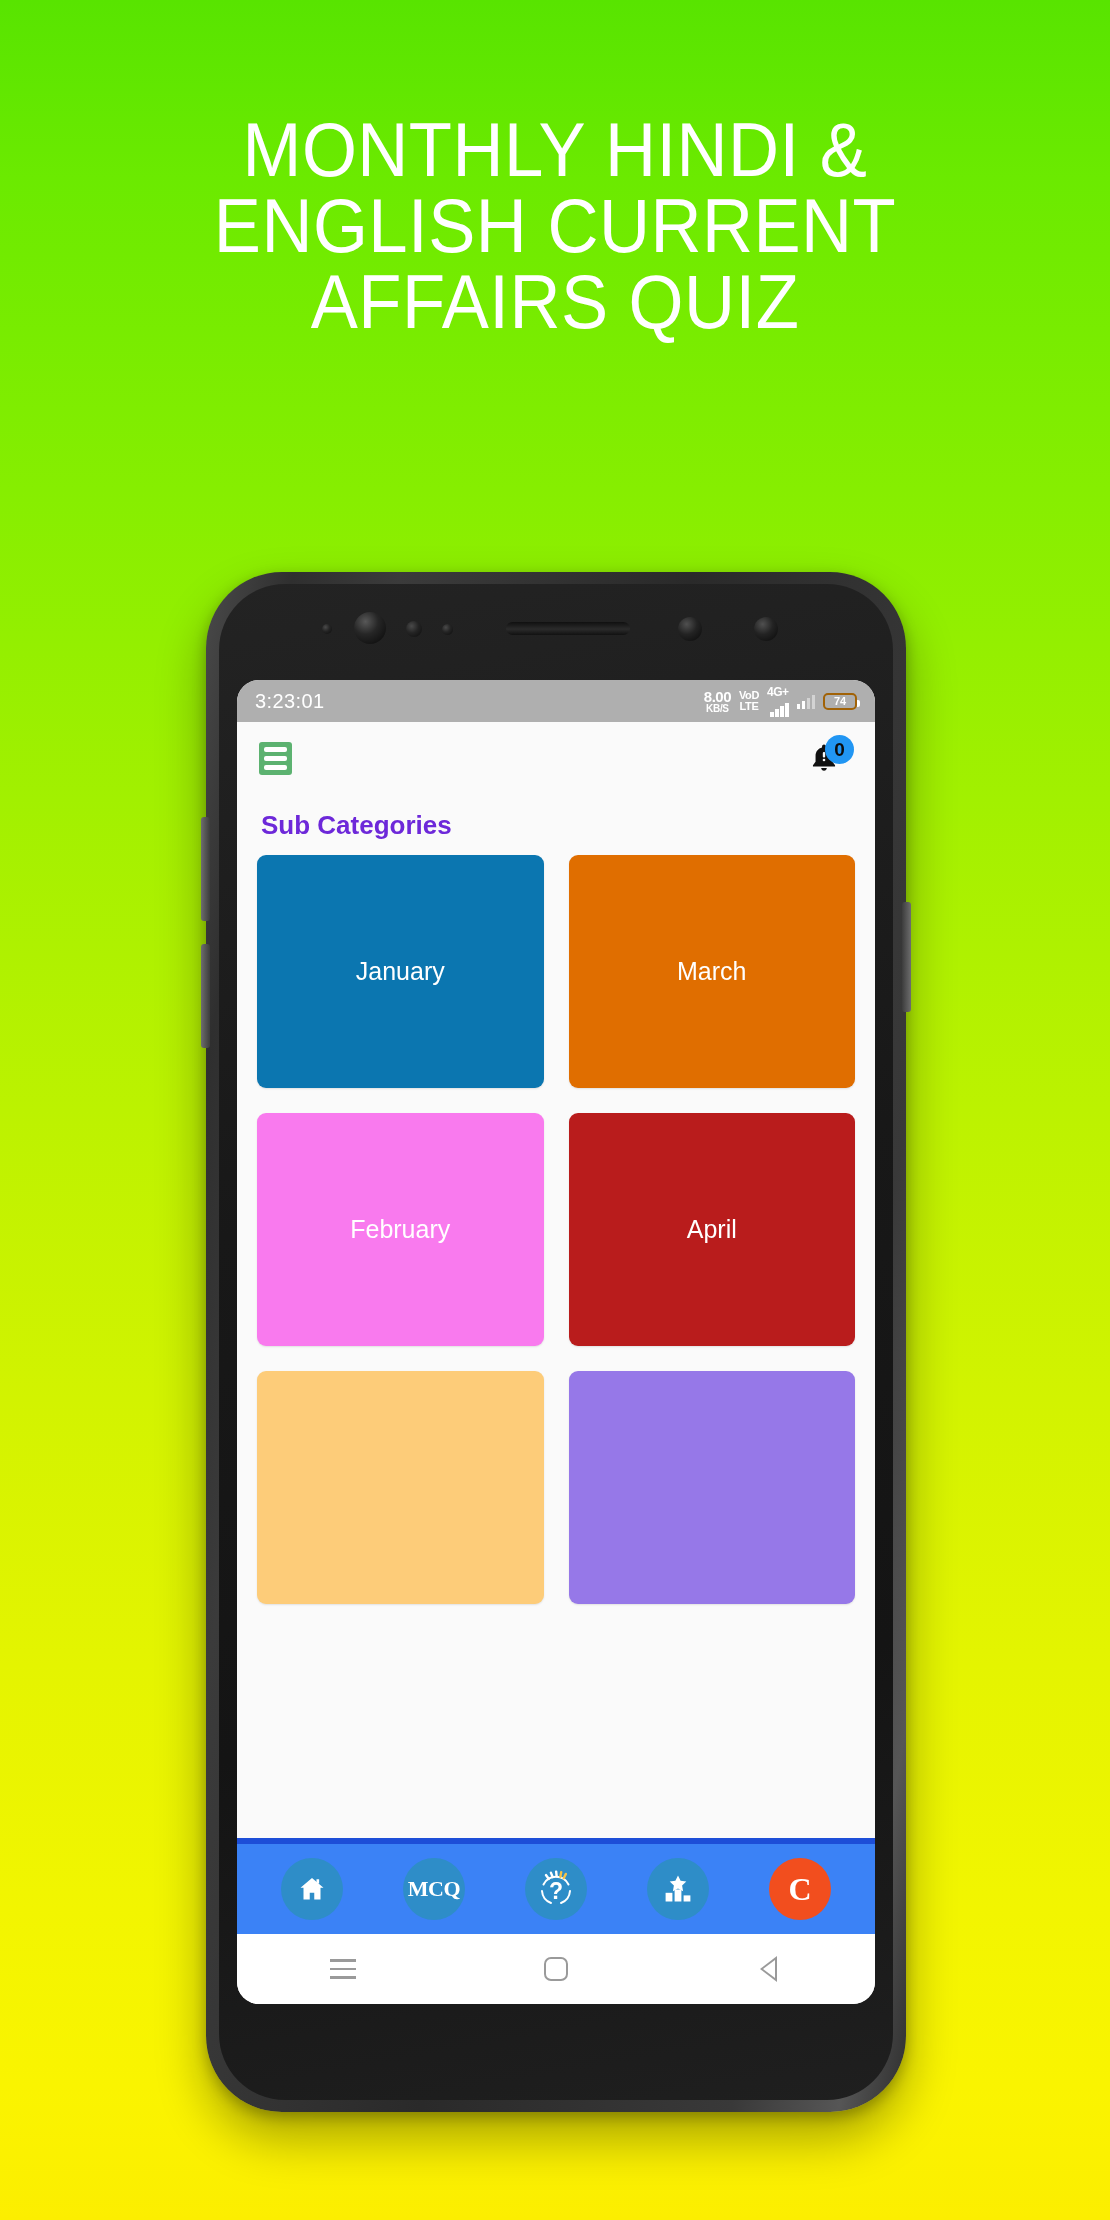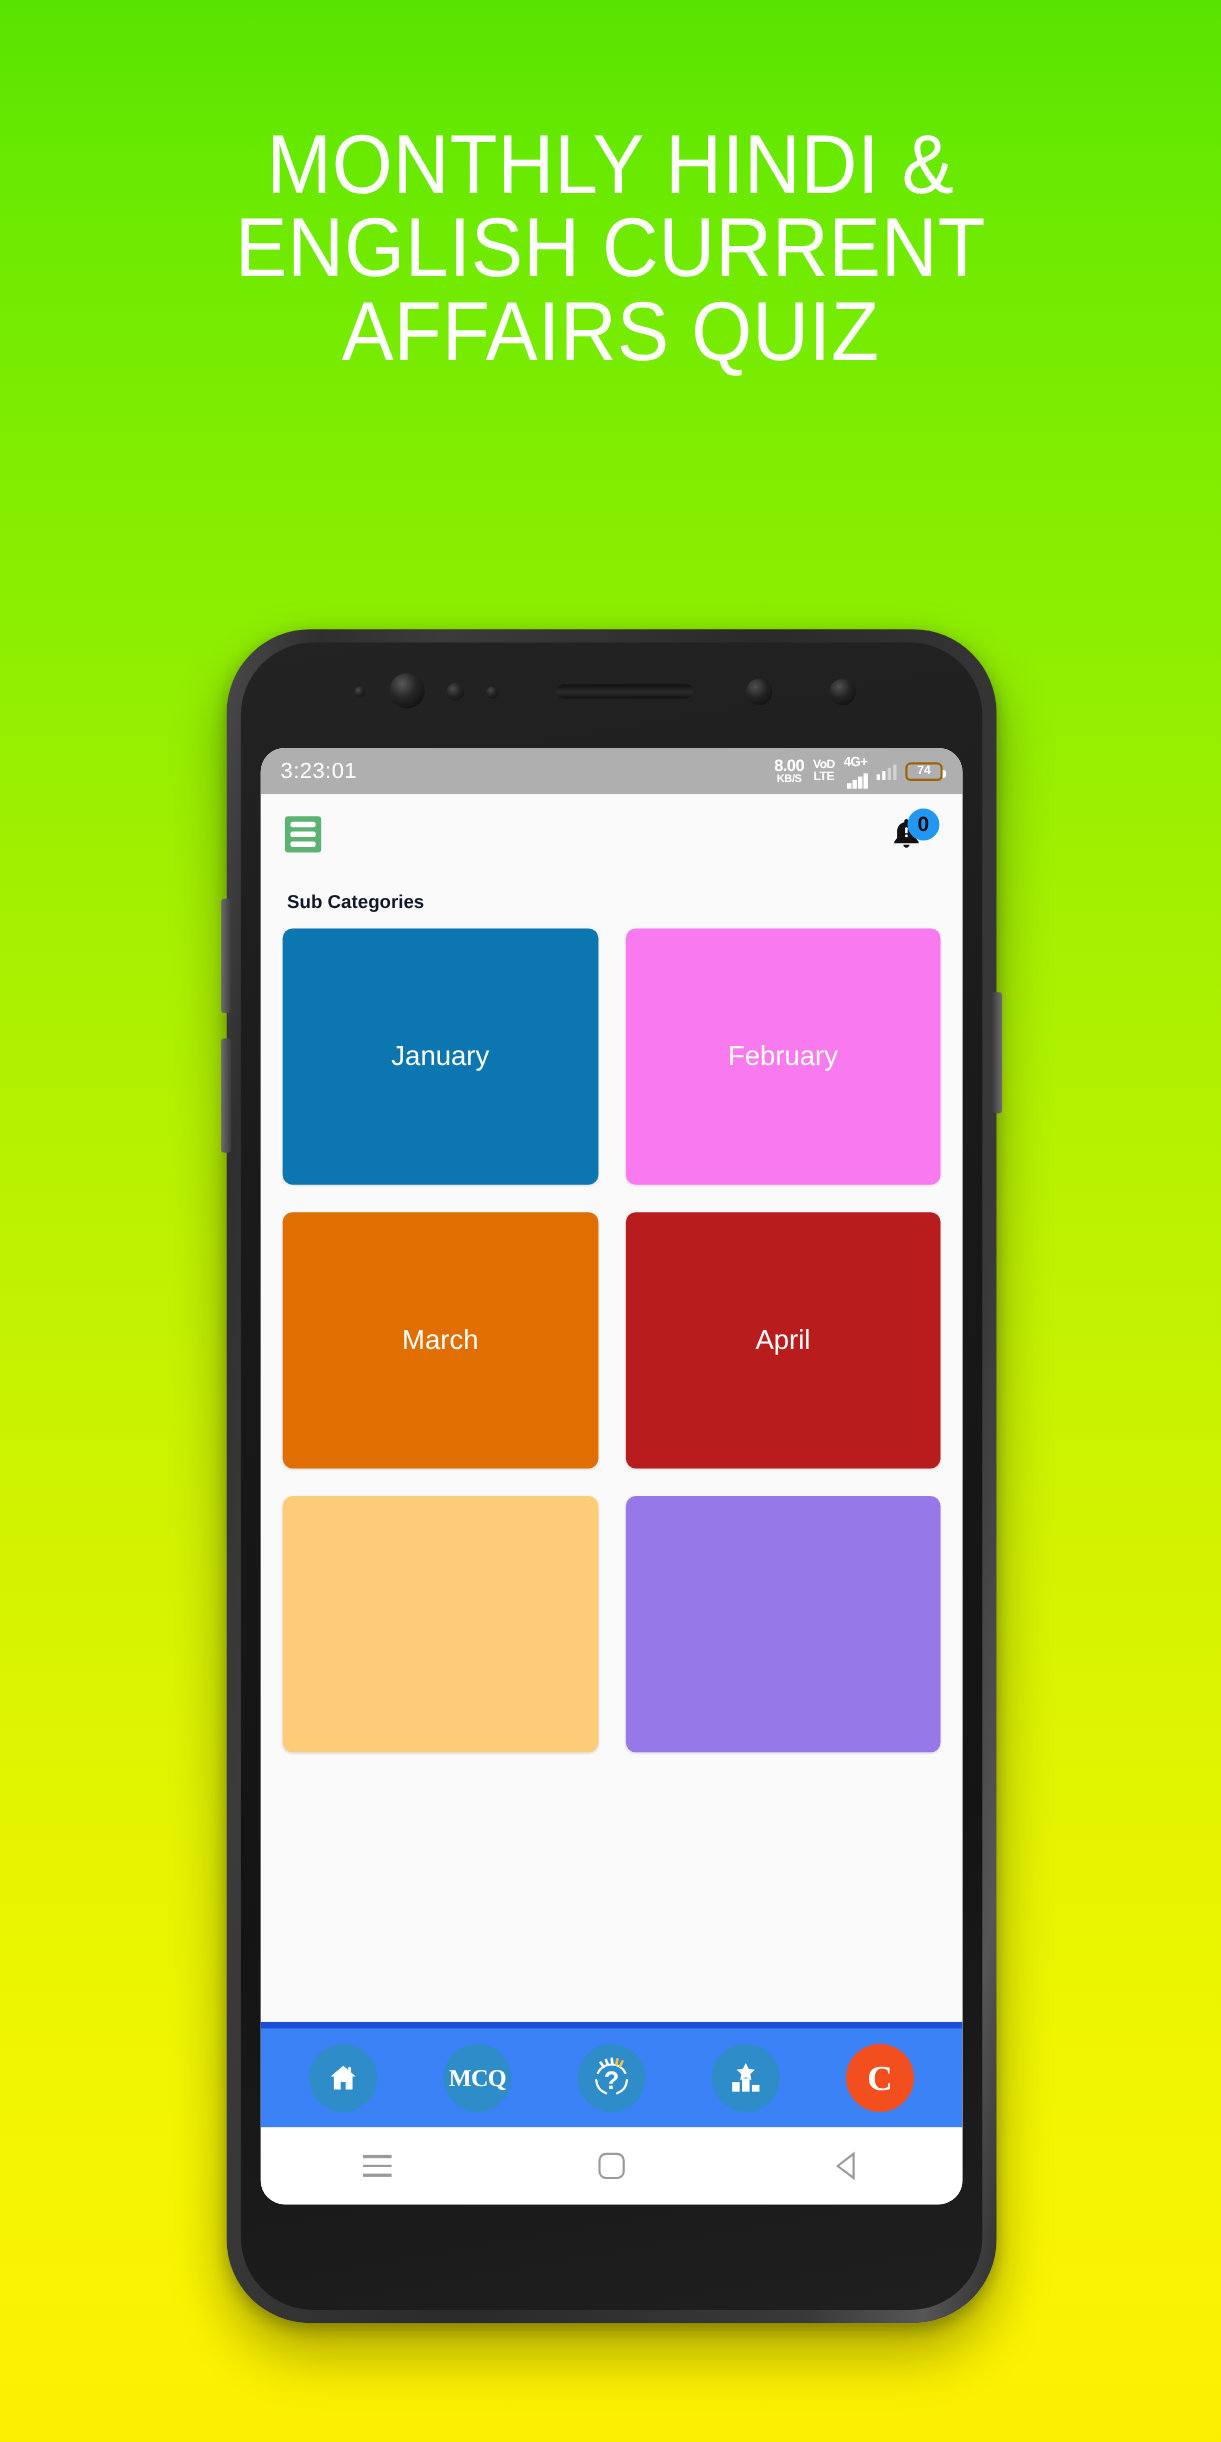--- a/index.html
+++ b/index.html
@@ -141,21 +141,21 @@
     position:absolute; right:-1px; top:-2px;
     width:29px; height:29px; border-radius:50%;
     background:#2196F3; color:#0c0c0c;
     font-size:19px; font-weight:bold;
     display:flex; align-items:center; justify-content:center;
   }
 
   
   .content{ flex:1 1 auto; background:#FAFAFA; padding:0 20px; overflow:hidden; position:relative; }
   .section-title{
-    font-size:17px; font-weight:bold; color:#0f172a;
+    font-size:26px; font-weight:bold; color:#6d28d9;
     margin:16px 0 14px 4px;
   }
   .grid{ display:grid; grid-template-columns:1fr 1fr; gap:25px 25px; }
   .tile{
     height:233px; border-radius:9px;
     display:flex; align-items:center; justify-content:center;
     color:#FFFFFF; font-size:25px;
     cursor:pointer;
     box-shadow:0 1px 2px rgba(0,0,0,0.10);
   }
@@ -270,25 +270,25 @@
         <div class="badge">0</div>
       </div>
     </div>
 
     <div class="content">
       <div class="section-title">Sub Categories</div>
       <div class="grid">
         <div class="tile" style="background: rgb(11, 118, 176);">
           <span>January</span>
         </div>
+        <div class="tile" style="background: rgb(224, 110, 0);">
+          <span>March</span>
+        </div>
         <div class="tile" style="background: rgb(249, 122, 238);">
           <span>February</span>
-        </div>
-        <div class="tile" style="background: rgb(224, 110, 0);">
-          <span>March</span>
         </div>
         <div class="tile" style="background: #b91c1c;">
           <span>April</span>
         </div>
         <div class="tile" style="background: rgb(253, 204, 121);">
           <span></span>
         </div>
         <div class="tile" style="background: rgb(150, 120, 232);">
           <span></span>
         </div>

